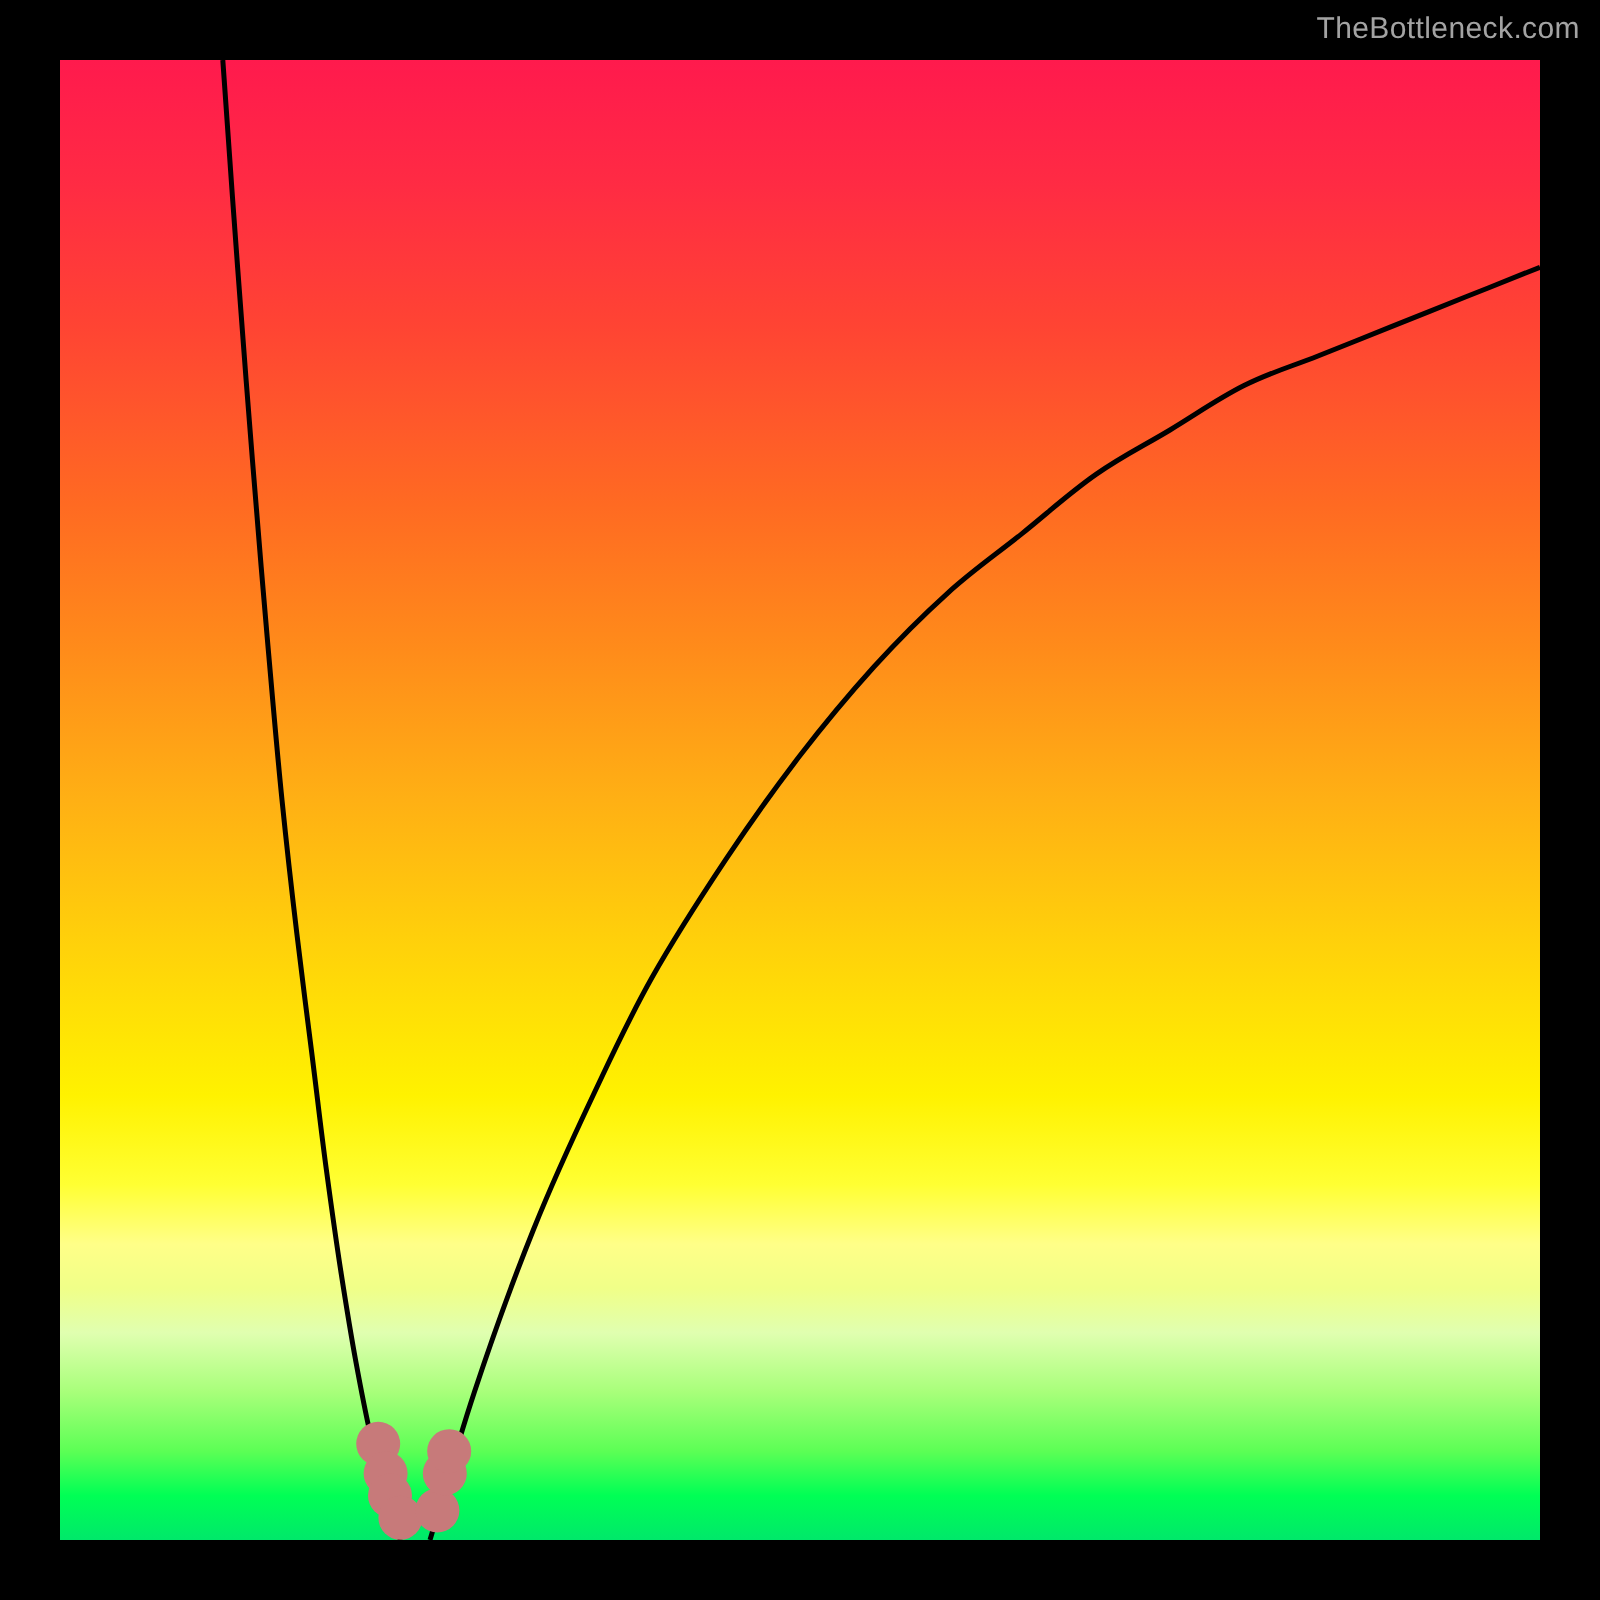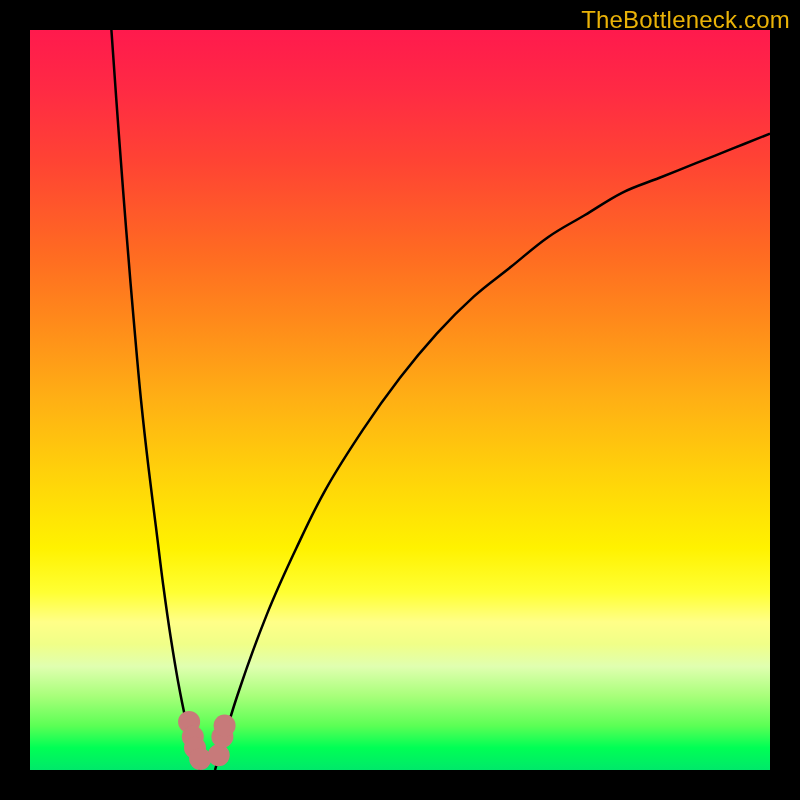--- a/index.html
+++ b/index.html
@@ -51,22 +51,22 @@
   svg.curves {
     position: absolute;
     inset: 0;
     width: 740px;
     height: 740px;
   }
   .watermark {
     position: absolute;
     top: 6px;
     right: 10px;
-    color: #eab308;
-    font-size: 24px;
+    color: #a3a3a3;
+    font-size: 15px;
     letter-spacing: 0.2px;
     font-weight: 500;
   }
 </style>
 </head>
 <body>
 
 <div class="frame">
   <div class="watermark">TheBottleneck.com</div>
 

